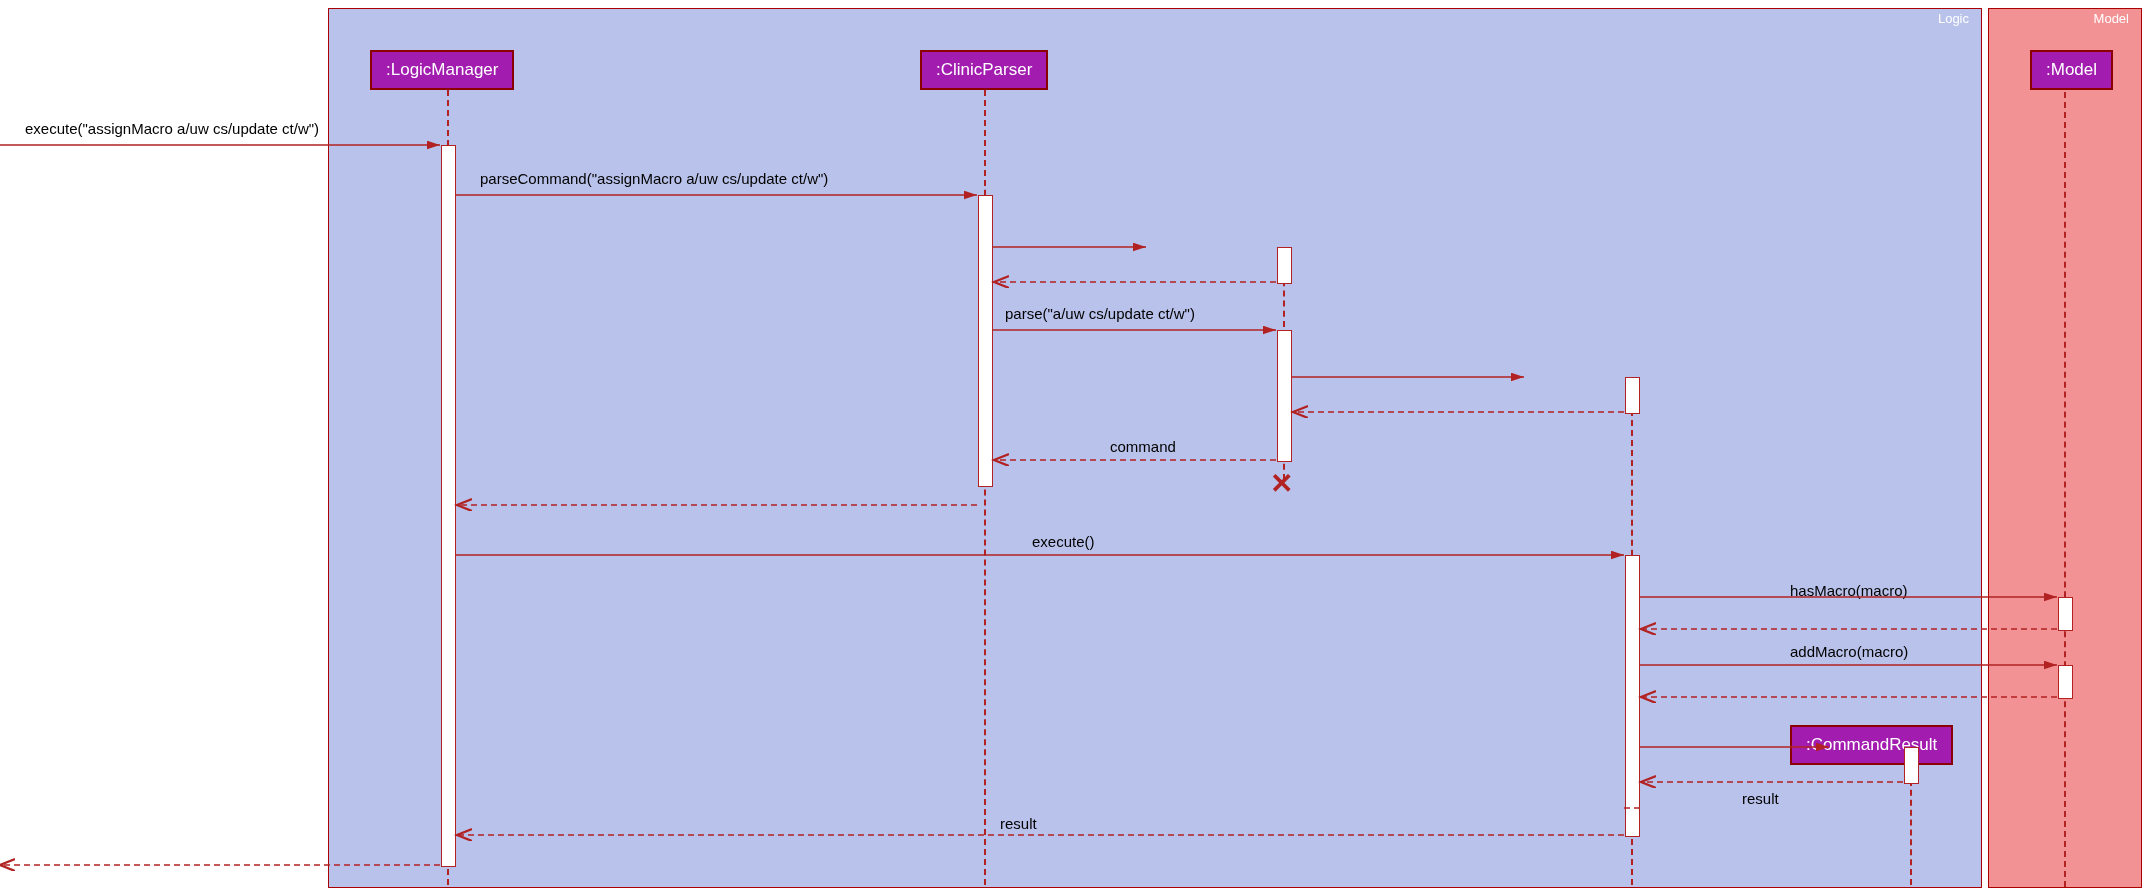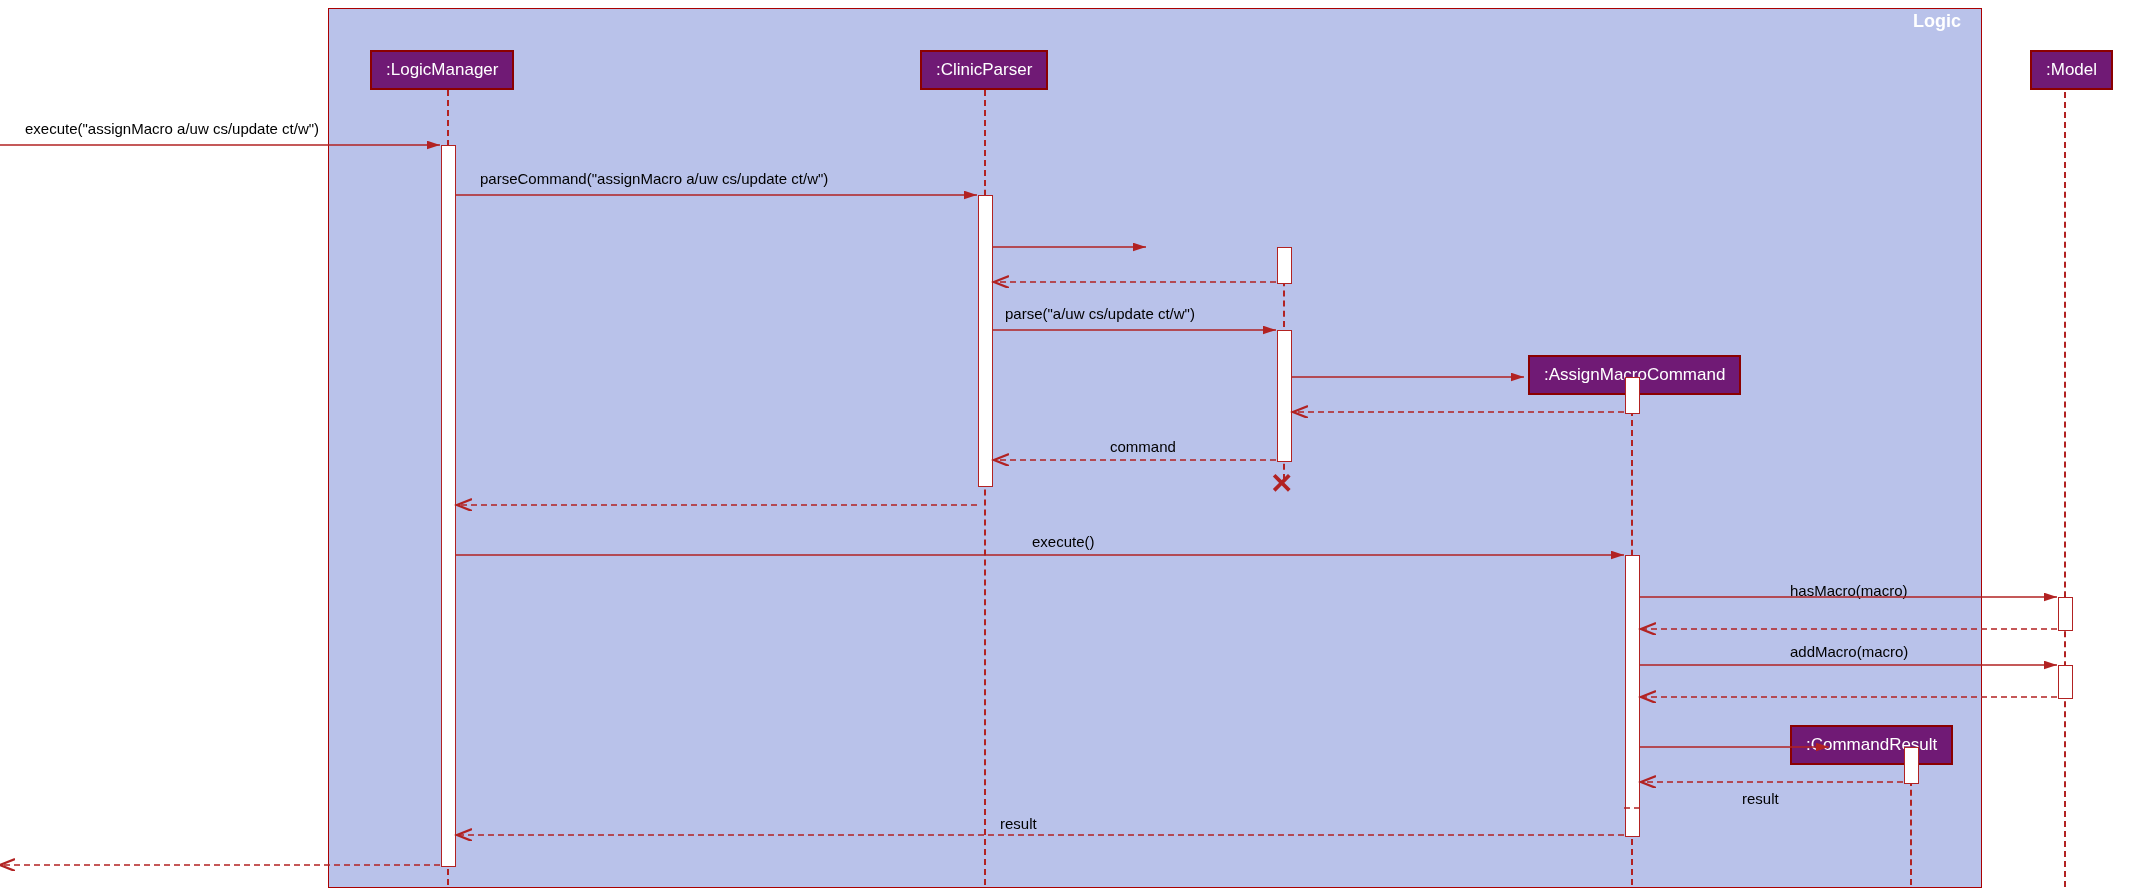--- a/index.html
+++ b/index.html
@@ -1,50 +1,52 @@
 <!DOCTYPE html>
 <html><head>
 <meta charset="utf-8">
 <style>
 body{margin:0;font-family:sans-serif;font-size:12px;background:#fff}
 .canvas{position:relative;width:2148px;height:894px}
 .box{position:absolute;border:1px solid #a00}
 .logic-frame{background:#b9c2ea}
 .model-frame{background:#f29295}
-.frame-label{position:absolute;top:2px;right:20px;color:#fff;font-weight:bold;font-size:18px}
-.participant{position:absolute;background:#701a75;color:#fff;border:2px solid #8b0000;padding:8px 14px;font-size:17px;text-align:right}
+.frame-label{position:absolute;top:2px;right:12px;color:#fff;font-weight:normal;font-size:13px}
+.participant{position:absolute;background:#a21caf;color:#fff;border:2px solid #8b0000;padding:8px 14px;font-size:17px;text-align:right}
 .lifeline{position:absolute;width:0;border-left:2px dashed #b22222}
 .activation{position:absolute;width:13px;background:#fff;border:1px solid #b22222}
 .destroy{position:absolute;color:#b22222;font-size:28px;font-weight:bold;line-height:1}
 .msg-label{position:absolute;color:#000;font-size:15px;white-space:nowrap}
 svg{position:absolute;top:0;left:0;pointer-events:none}
 .arrow-line{stroke:#b22222;stroke-width:1.5;fill:none}
 .arrow-dash{stroke:#b22222;stroke-width:1.5;fill:none;stroke-dasharray:6 4}
 .arrow-head{fill:#b22222}
 .arrow-head-open{fill:none;stroke:#b22222;stroke-width:1.5}
 </style>
 </head>
 <body>
 
 <div class="canvas">
 
 <div class="box logic-frame" style="left:328px;top:8px;width:1652px;height:878px">
   <div class="frame-label">Logic</div>
 </div>
+<div class="box model-frame" style="left:1988px;top:8px;width:152px;height:878px">
+  <div class="frame-label">Model</div>
+</div>
 
 <div class="lifeline" style="left:447px;top:90px;height:795px"></div>
 <div class="lifeline" style="left:984px;top:90px;height:795px"></div>
 <div class="lifeline" style="left:1283px;top:270px;height:210px"></div>
 <div class="lifeline" style="left:1631px;top:400px;height:485px"></div>
 <div class="lifeline" style="left:1910px;top:770px;height:115px"></div>
 <div class="lifeline" style="left:2064px;top:92px;height:795px"></div>
 
 <div class="participant" style="left:370px;top:50px">:LogicManager</div>
 <div class="participant" style="left:920px;top:50px">:ClinicParser</div>
-<div class="participant" style="left:1528px;top:355px">:AssignMacroCommand</div>
 <div class="participant" style="left:1790px;top:725px">:CommandResult</div>
 <div class="participant" style="left:2030px;top:50px">:Model</div>
 
 <div class="activation" style="left:441px;top:145px;height:720px"></div>
 <div class="activation" style="left:978px;top:195px;height:290px"></div>
 <div class="activation" style="left:1277px;top:247px;height:35px"></div>
 <div class="activation" style="left:1277px;top:330px;height:130px"></div>
 <div class="activation" style="left:1625px;top:377px;height:35px"></div>
 <div class="activation" style="left:1625px;top:555px;height:280px"></div>
 <div class="activation" style="left:2058px;top:597px;height:32px"></div>

